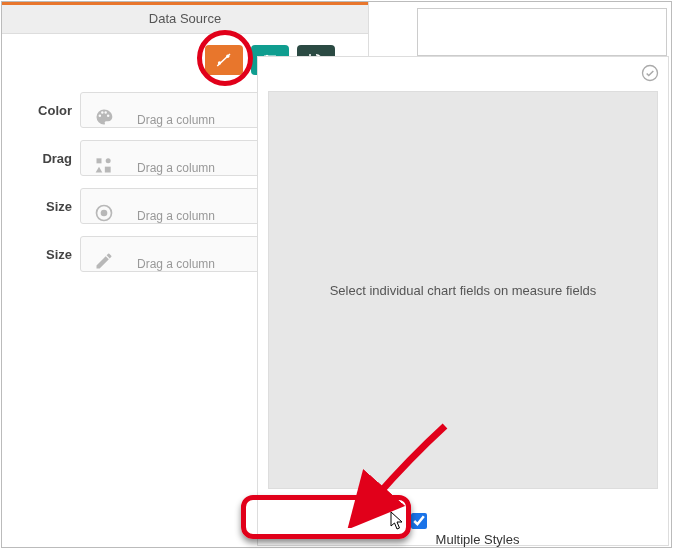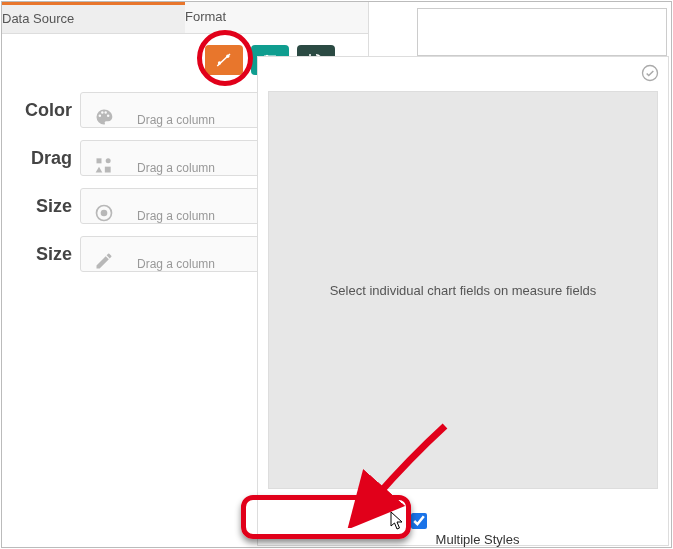--- a/index.html
+++ b/index.html
@@ -32,20 +32,21 @@
     background: #fff;
   }
   .tabs {
     display: flex;
     height: 32px;
     border-bottom: 1px solid #ddd;
     background: #f7f7f7;
   }
   .tab {
     flex: 1;
+    text-align: center;
     line-height: 30px;
     font-size: 13px;
     color: #555;
     cursor: pointer;
   }
   .tab.active {
     border-top: 3px solid #e8762c;
     background: #eee;
     line-height: 27px;
     font-weight: 500;
@@ -72,21 +73,21 @@
   .tool-btn svg { width: 18px; height: 18px; }
   .prop-row {
     display: flex;
     align-items: center;
     height: 48px;
     padding: 0 8px 0 0;
   }
   .prop-label {
     width: 78px;
     text-align: right;
-    font-size: 18px;
+    font-size: 13px;
     color: #444;
     font-weight: 600;
     padding-right: 8px;
   }
   .prop-icon {
     width: 34px;
     display: flex;
     justify-content: center;
     color: #aaa;
   }
@@ -215,21 +216,20 @@
   }
 </style>
 </head>
 <body>
 
 <div class="outer">
 
   <div class="left-panel">
     <div class="tabs">
       <div class="tab active">Data Source</div>
-      <div class="tab">Format</div>
     </div>
 
     <div class="format-toolbar">
       <div class="tool-btn tool-orange">
         <svg viewBox="0 0 24 24">
           <circle cx="6" cy="16" r="2.2" fill="#fff"></circle>
           <circle cx="17" cy="7" r="2.2" fill="#fff"></circle>
           <path d="M3 20 L20 4" stroke="#fff" stroke-width="2" fill="none"></path>
         </svg>
       </div>

